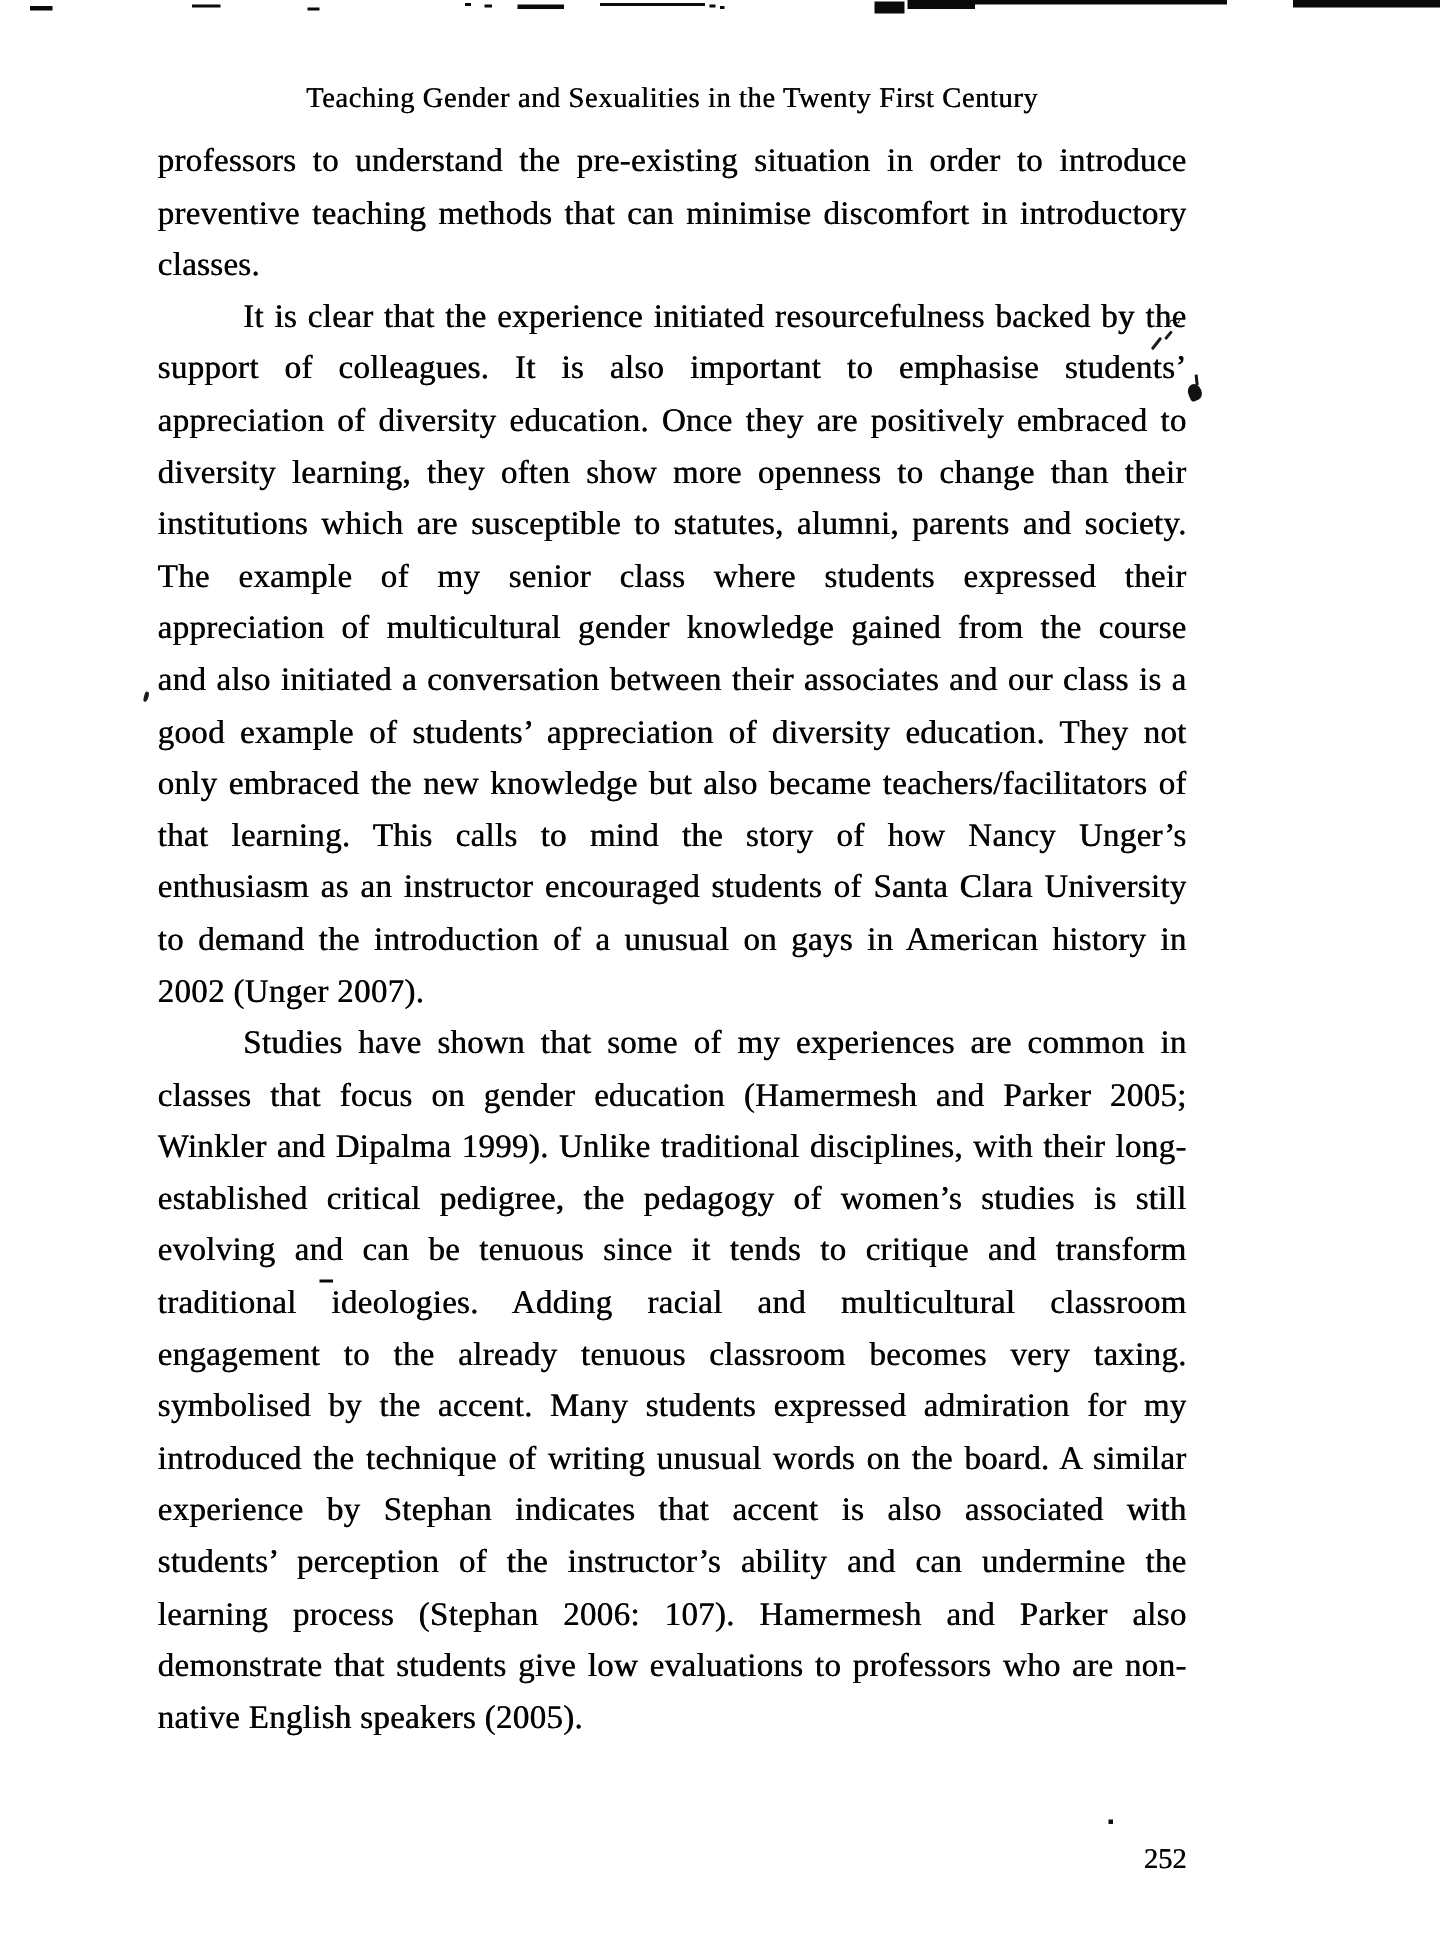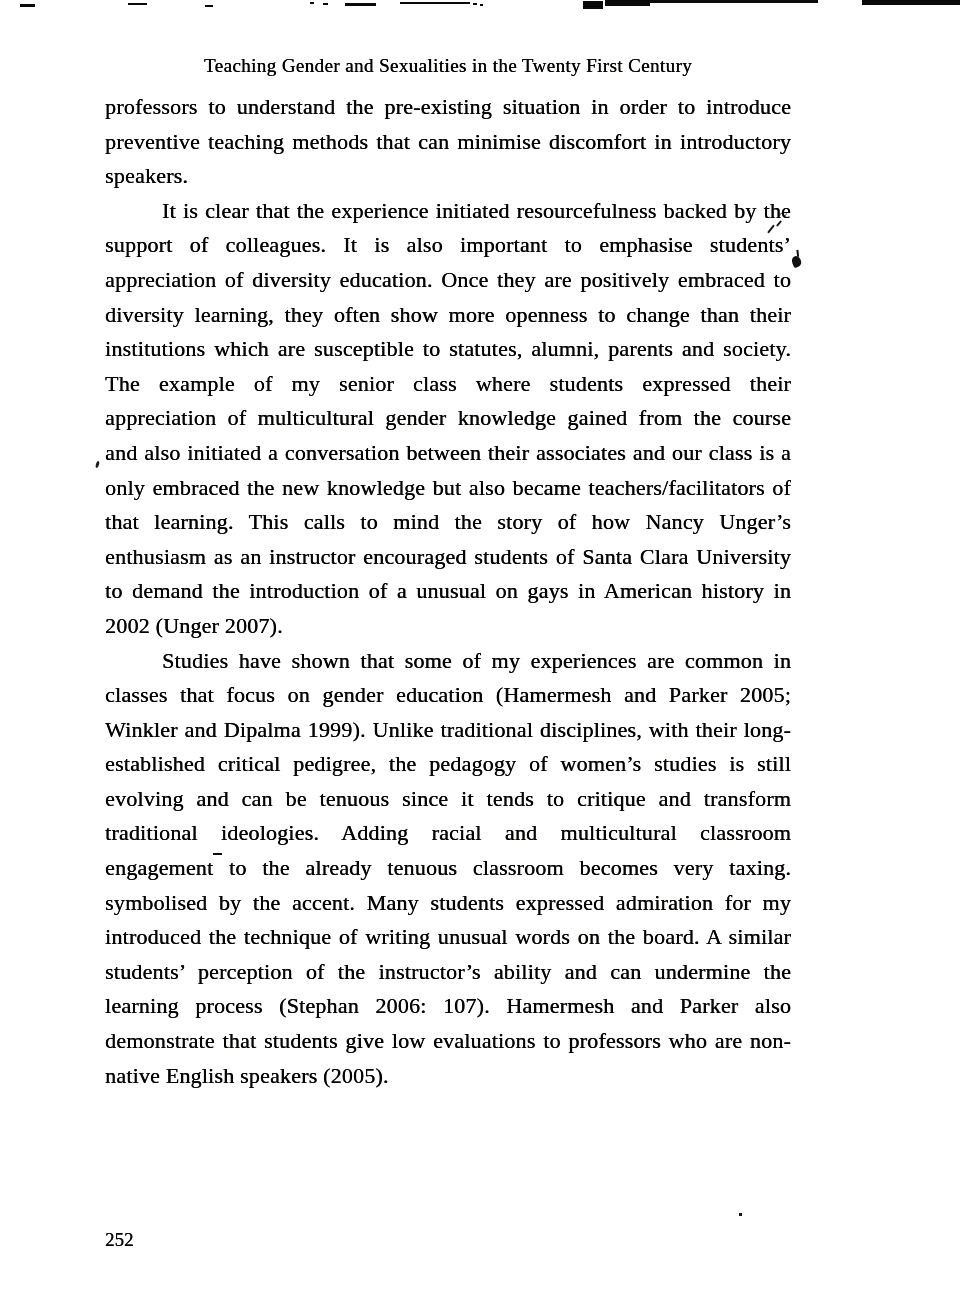--- a/index.html
+++ b/index.html
@@ -39,21 +39,21 @@
     text-align: justify;
     text-align-last: justify;
     overflow: hidden;
     white-space: nowrap;
   }
   .line.last { text-align-last: left; }
   .line.indent { text-indent: 57px; }
   .page-number {
     position: absolute;
     left: 105px; top: 1228px; width: 686px;
-    text-align: left;
+    text-align: right;
     font-size: 19px;
     line-height: 24px;
   }
   
   .art { position: absolute; background: #0a0a0a; }
   
   .penmark { position: absolute; color: #1b1b1b; }
   .tilde-mark { font-size: 15px; line-height: 10px; }
   .stroke {
     position: absolute; background: #1b1b1b;
@@ -102,43 +102,45 @@
   <div class="stroke" style="left:778px;top:220px;height:7px;transform:rotate(40deg)"></div>
   <div class="blob" style="left:792px;top:256px"></div>
   <div class="comma-mark" style="left:96px;top:461px"></div>
   <div class="dot" style="left:739px;top:1213px"></div>
 
   <div class="running-header scan-text">Teaching Gender and Sexualities in the Twenty First Century</div>
 
   <div class="body-text scan-text">
       <div class="line">professors to understand the pre-existing situation in order to introduce</div>
       <div class="line">preventive teaching methods that can minimise discomfort in introductory</div>
-      <div class="line last">speakers.</div>
+      <div class="line last">classes.</div>
       <div class="line indent">It is clear that the experience initiated resourcefulness backed by the</div>
       <div class="line">support of colleagues. It is also important to emphasise students’</div>
       <div class="line">appreciation of diversity education. Once they are positively embraced to</div>
       <div class="line">diversity learning, they often show more openness to change than their</div>
       <div class="line">institutions which are susceptible to statutes, alumni, parents and society.</div>
       <div class="line">The example of my senior class where students expressed their</div>
       <div class="line">appreciation of multicultural gender knowledge gained from the course</div>
       <div class="line">and also initiated a conversation between their associates and our class is a</div>
+      <div class="line">good example of students’ appreciation of diversity education. They not</div>
       <div class="line">only embraced the new knowledge but also became teachers/facilitators of</div>
       <div class="line">that learning. This calls to mind the story of how Nancy Unger’s</div>
       <div class="line">enthusiasm as an instructor encouraged students of Santa Clara University</div>
       <div class="line">to demand the introduction of a unusual on gays in American history in</div>
       <div class="line last">2002 (Unger 2007).</div>
       <div class="line indent">Studies have shown that some of my experiences are common in</div>
       <div class="line">classes that focus on gender education (Hamermesh and Parker 2005;</div>
       <div class="line">Winkler and Dipalma 1999). Unlike traditional disciplines, with their long-</div>
       <div class="line">established critical pedigree, the pedagogy of women’s studies is still</div>
       <div class="line">evolving and can be tenuous since it tends to critique and transform</div>
       <div class="line">traditional ideologies. Adding racial and multicultural classroom</div>
       <div class="line">engagement to the already tenuous classroom becomes very taxing.</div>
       <div class="line">symbolised by the accent. Many students expressed admiration for my</div>
       <div class="line">introduced the technique of writing unusual words on the board. A similar</div>
+      <div class="line">experience by Stephan indicates that accent is also associated with</div>
       <div class="line">students’ perception of the instructor’s ability and can undermine the</div>
       <div class="line">learning process (Stephan 2006: 107). Hamermesh and Parker also</div>
       <div class="line">demonstrate that students give low evaluations to professors who are non-</div>
       <div class="line last">native English speakers (2005).</div>
     </div>
 
   <div class="page-number scan-text">252</div>
 
 </div>
 

